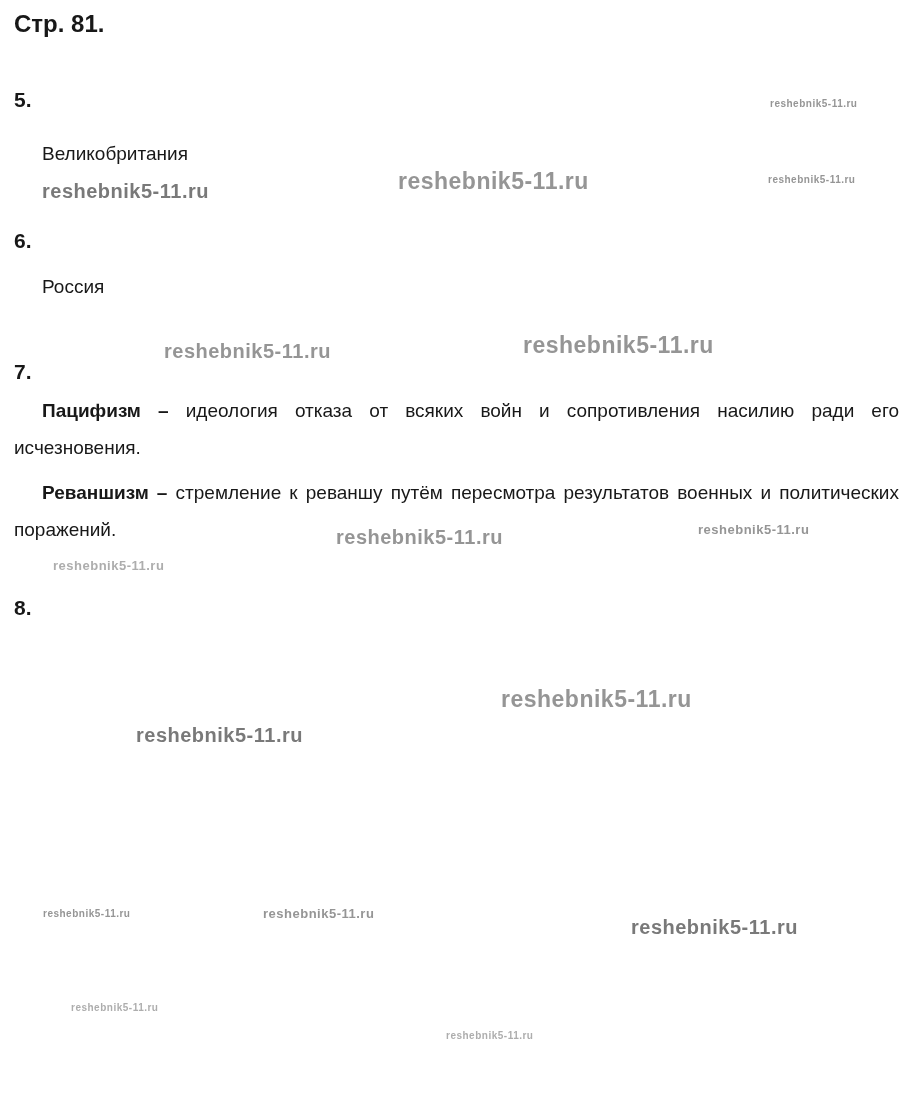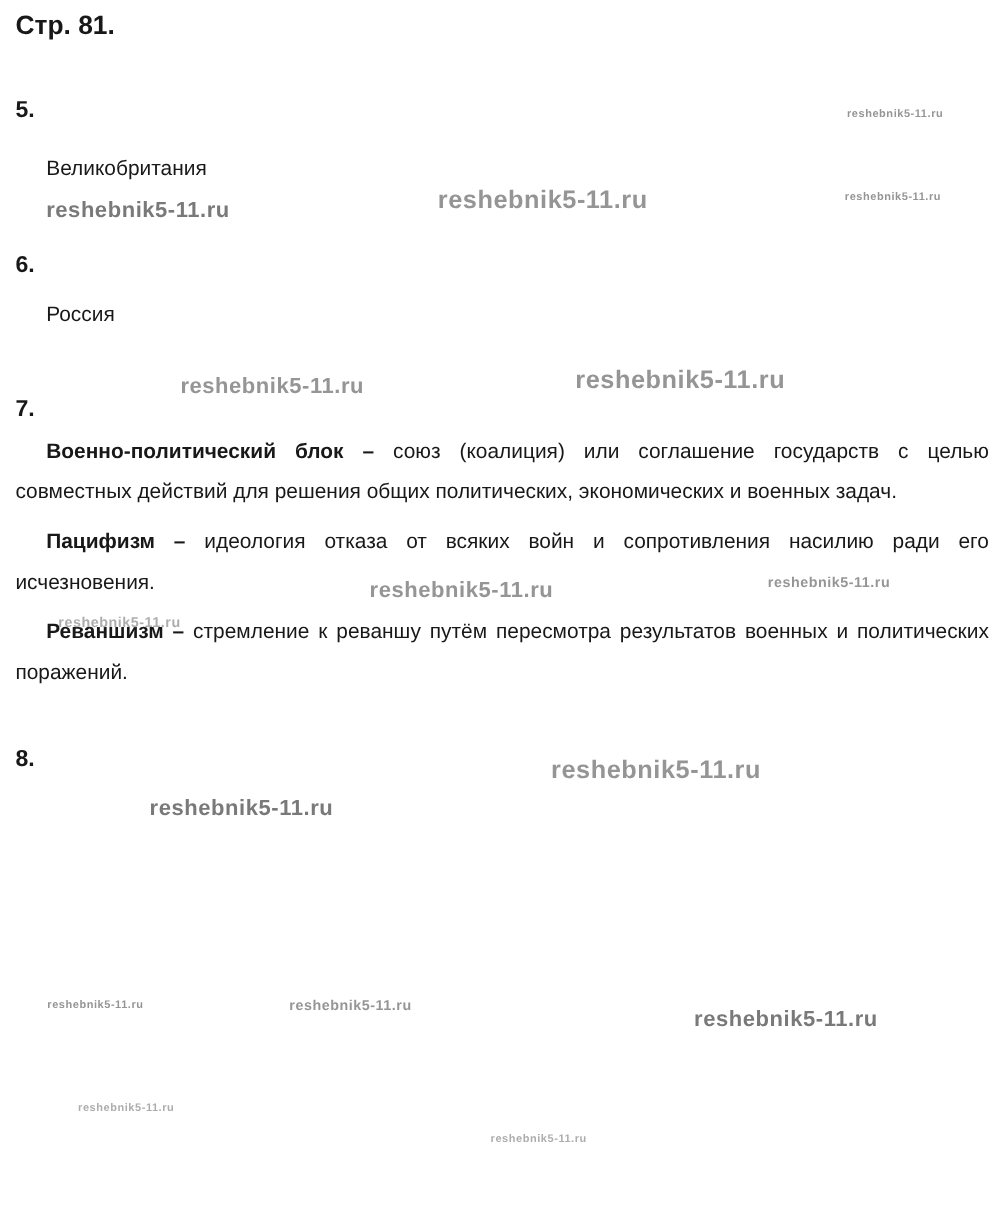--- a/index.html
+++ b/index.html
@@ -77,24 +77,20 @@
 
     <div class="item-number num-5">5.</div>
     <div class="answer">Великобритания</div>
 
     <div class="item-number num-6">6.</div>
     <div class="answer answer-6">Россия</div>
 
     <div class="item-number num-7">7.</div>
 
     <p class="para">
-      <b class="term">Военно-политический блок –</b>
-      <span>союз (коалиция) или соглашение государств с целью совместных действий для решения общих политических, экономических и военных задач.</span>
-    </p>
-    <p class="para">
       <b class="term">Пацифизм –</b>
       <span>идеология отказа от всяких войн и сопротивления насилию ради его исчезновения.</span>
     </p>
     <p class="para">
       <b class="term">Реваншизм –</b>
       <span>стремление к реваншу путём пересмотра результатов военных и политических поражений.</span>
     </p>
 
     <div class="item-number num-8">8.</div>
 

